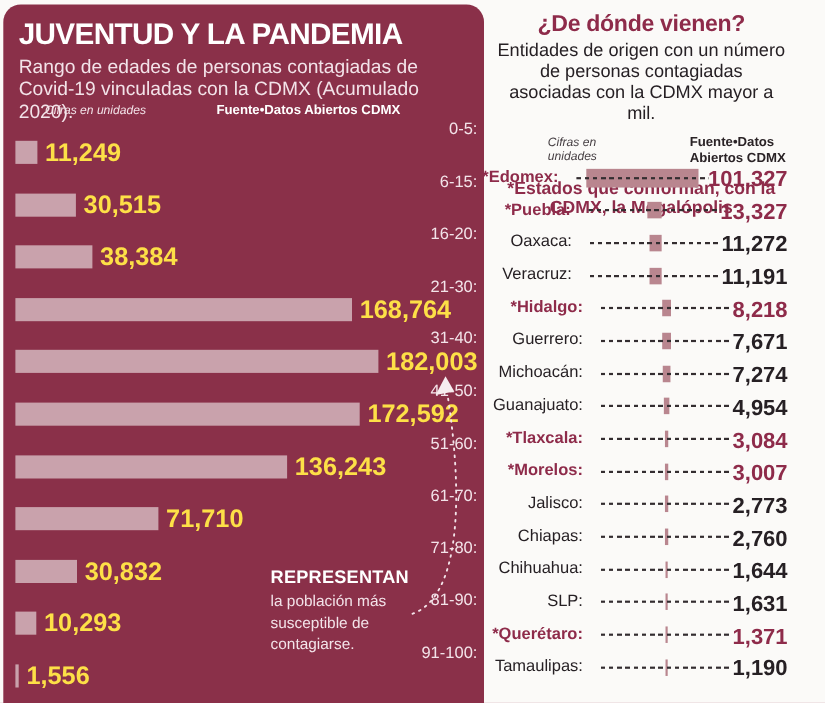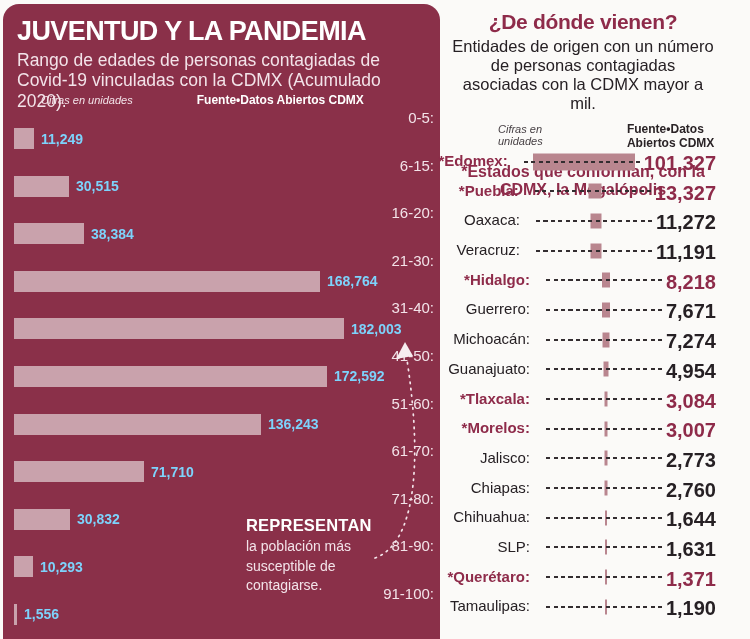--- a/index.html
+++ b/index.html
@@ -29,21 +29,21 @@
     font-size:17.5px;line-height:1.17;color:var(--panel_soft_text);
   }
   .lp-meta{position:absolute;left:14px;top:89px;display:flex;align-items:baseline;gap:22px;}
   .units-note{font-style:italic;font-size:11px;color:var(--panel_soft_text);margin-left:24px;}
   .source-note{font-size:12px;font-weight:bold;color:#fff;padding-left:42px;}
   .bars{position:absolute;left:11px;top:106px;width:420px;}
   .bar-group{height:47.6px;text-align:right;}
   .bar-label{font-size:15px;line-height:16px;color:var(--panel_soft_text);margin-bottom:2px;}
   .bar-row{display:flex;align-items:center;height:21px;margin-top:2px;}
   .bar{height:21px;background:var(--bar_pink);flex:none;}
-  .bar-value{font-size:14px;font-weight:bold;color:#7dd3fc;margin-left:7px;white-space:nowrap;}
+  .bar-value{font-size:23px;font-weight:bold;color:#fde047;margin-left:7px;white-space:nowrap;}
   .lp-annotation{position:absolute;left:243px;top:512px;width:138px;}
   .annotation-title{font-size:16.5px;font-weight:bold;color:#fff;letter-spacing:.2px;}
   .annotation-text{font-size:14px;line-height:19.5px;color:var(--panel_soft_text);margin-top:2px;}
   .arrow-svg{position:absolute;left:360px;top:330px;overflow:visible;}
   
   .right-panel{position:absolute;left:428px;top:0;width:310px;height:507px;}
   .rp-title{
     margin-top:10px;text-align:center;
     font-size:21px;font-weight:bold;color:var(--maroon_text);letter-spacing:-0.3px;
   }

